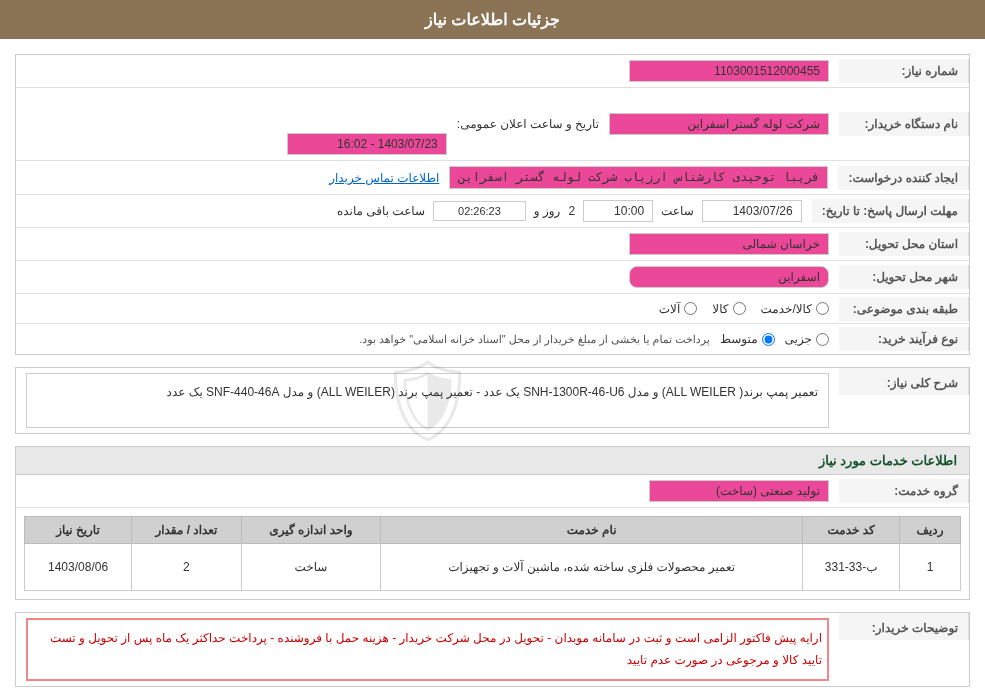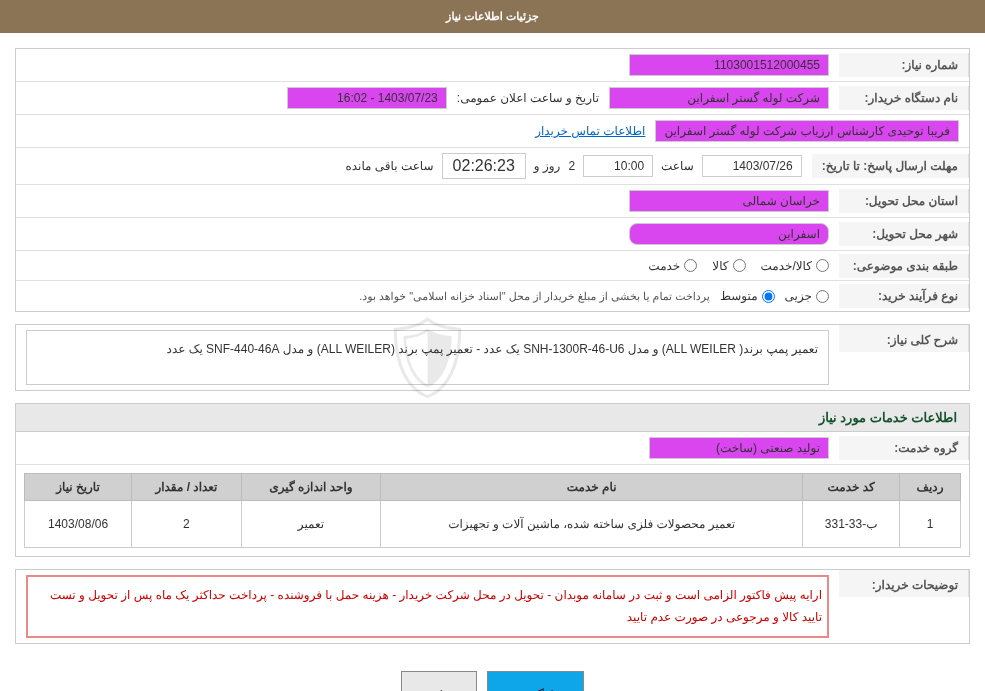--- a/index.html
+++ b/index.html
@@ -14,21 +14,21 @@
       max-width: 985px;
       margin: 0 auto;
       background: #fff;
       min-height: 691px;
     }
     .page-header {
       background: #8B7355;
       color: #fff;
       text-align: center;
       padding: 10px 7px;
-      font-size: 11px;
+      font-size: 16px;
       font-weight: bold;
     }
     .content-area {
       padding: 15px;
     }
     .info-section {
       border: 1px solid #ccc;
       margin-bottom: 12px;
       background: #fff;
     }
@@ -53,21 +53,21 @@
       font-size: 12px;
     }
     .value-cell {
       padding: 5px 10px;
       flex: 1;
       font-size: 12px;
     }
     .value-box {
       border: 1px solid #ccc;
       padding: 3px 8px;
-      background: #d946ef;
+      background: #ec4899;
       display: inline-block;
       min-width: 200px;
     }
     .row-with-multiple {
       display: flex;
       align-items: center;
       gap: 10px;
       flex: 1;
       flex-wrap: wrap;
     }
@@ -84,24 +84,24 @@
     }
     .deadline-box {
       border: 1px solid #ccc;
       padding: 3px 8px;
       background: #fff;
       min-width: 100px;
       font-size: 12px;
     }
     .remaining-box {
       border: 1px solid #ccc;
-      padding: 3px 10px;
+      padding: 3px 24px;
       background: #fff;
       min-width: 80px;
-      font-size: 16px;
+      font-size: 11px;
     }
     .radio-group {
       display: flex;
       align-items: center;
       gap: 15px;
       flex: 1;
       direction: rtl;
     }
     .radio-item {
       display: flex;
@@ -216,29 +216,30 @@
           <span class="value-box">1103001512000455</span>
         </div>
       </div>
 
       <div class="info-row">
         <div class="label-cell">نام دستگاه خریدار:</div>
         <div class="value-cell">
           <div class="row-with-multiple">
             <span class="value-box" style="min-width:220px;">شرکت لوله گستر اسفراین</span>
             <span style="font-size:12px;">تاریخ و ساعت اعلان عمومی:</span>
-            <span class="value-box" style="min-width:160px;">1403/07/23 - 16:02</span>
-          </div>
-        </div>
-      </div>
-
-      <div class="info-row">
+            <span class="value-box" style="min-width:160px;margin-top:40px;">1403/07/23 - 16:02</span>
+          </div>
+        </div>
+      </div>
+
+      <div class="info-row">
+        <div class="label-cell">ایجاد کننده درخواست:</div>
         <div class="value-cell">
           <div class="row-with-multiple">
-            <span class="value-box" style="min-width:280px;">فریبا توحیدی کارشناس ارزیاب شرکت لوله گستر اسفراین</span>
+            <span class="value-box" style="min-width:280px;font-family:Liberation Mono, monospace;">فریبا توحیدی کارشناس ارزیاب شرکت لوله گستر اسفراین</span>
             <span class="link-text">اطلاعات تماس خریدار</span>
           </div>
         </div>
       </div>
 
       <div class="info-row">
         <div class="label-cell">مهلت ارسال پاسخ: تا تاریخ:</div>
         <div class="value-cell">
           <div class="deadline-row">
             <span class="deadline-box">1403/07/26</span>
@@ -273,21 +274,21 @@
             <div class="radio-item">
               <input type="radio" name="category" style="">
               <span>کالا/خدمت</span>
             </div>
             <div class="radio-item">
               <input type="radio" name="category" style="">
               <span>کالا</span>
             </div>
             <div class="radio-item">
               <input type="radio" name="category" style="">
-              <span>خدمت</span>
+              <span>آلات</span>
             </div>
           </div>
         </div>
       </div>
 
       <div class="info-row">
         <div class="label-cell">نوع فرآیند خرید:</div>
         <div class="value-cell">
           <div class="process-row">
             <div class="process-radio">
@@ -337,21 +338,21 @@
               <th>واحد اندازه گیری</th>
               <th>تعداد / مقدار</th>
               <th>تاریخ نیاز</th>
             </tr>
           </thead>
           <tbody id="service-table-body">
           <tr>
                 <td>1</td>
                 <td>ب-33-331</td>
                 <td>تعمیر محصولات فلزی ساخته شده، ماشین آلات و تجهیزات</td>
-                <td>تعمیر</td>
+                <td>ساخت</td>
                 <td>2</td>
                 <td>1403/08/06</td>
               </tr>
             </tbody>
         </table>
       </div>
     </div>
 
     <div class="info-section">
       <div class="info-row" style="align-items:flex-start;">

